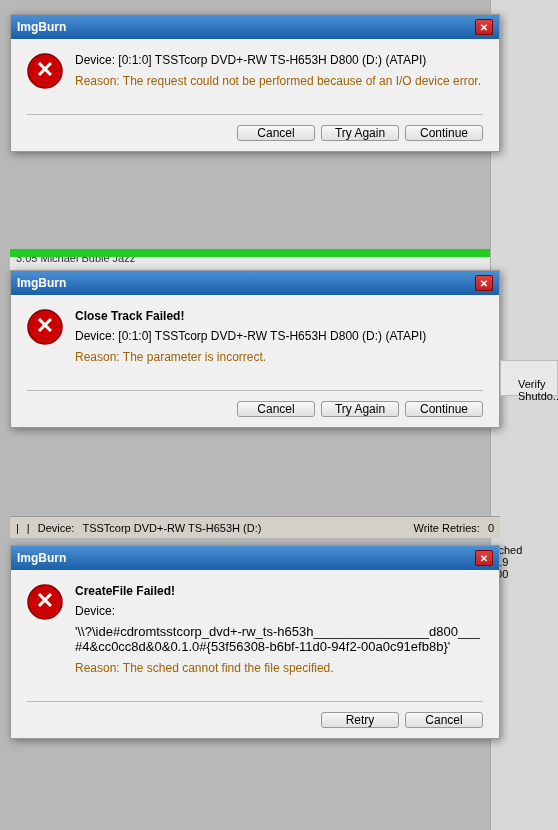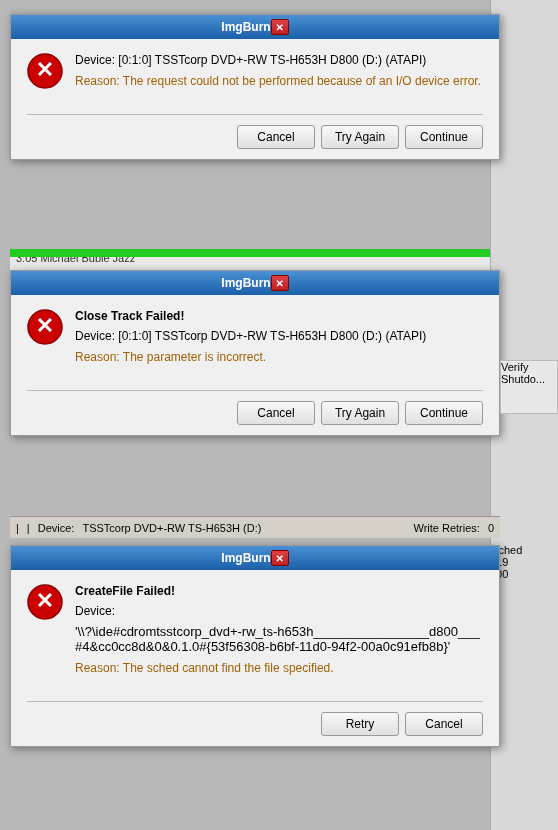--- a/index.html
+++ b/index.html
@@ -17,21 +17,21 @@
     .dialog {
       position: absolute;
       background: #f0f0f0;
       border: 1px solid #999;
       box-shadow: 2px 2px 8px rgba(0,0,0,0.4);
     }
 
     .dialog-titlebar {
       display: flex;
       align-items: center;
-      justify-content: center;
+      justify-content: space-between;
       background: linear-gradient(to bottom, #4a90d4 0%, #1a5fa8 100%);
       padding: 3px 6px;
       height: 24px;
     }
 
     .dialog-title {
       color: white;
       font-size: 12px;
       font-weight: bold;
     }
@@ -100,21 +100,21 @@
 
     .dialog-buttons {
       display: flex;
       justify-content: flex-end;
       gap: 6px;
       margin-top: 4px;
     }
 
     .btn {
       min-width: 78px;
-      height: 24px;
+      height: 16px;
       background: linear-gradient(to bottom, #f8f8f8, #e0e0e0);
       border: 1px solid #999;
       border-radius: 3px;
       cursor: pointer;
       font-size: 12px;
       color: #000;
       display: flex;
       align-items: center;
       justify-content: center;
       padding: 0 12px;
@@ -217,21 +217,21 @@
     </div>
     <hr class="separator">
     <div class="dialog-buttons">
       <div class="btn">Cancel</div>
       <div class="btn">Try Again</div>
       <div class="btn">Continue</div>
     </div>
   </div>
 </div>
 
-<div class="side-panel" style="top:360px;left:500px;width:58px;height:54px;font-size:11px;padding:0;">
+<div class="side-panel" style="top:360px;left:500px;width:58px;height:32px;font-size:11px;padding:17px;">
   <div>Verify</div>
   <div>Shutdo...</div>
 </div>
 
 <div class="status-bar" style="top:516px;left:10px;width:490px;height:22px;">
   <span>|</span>
   <span>|</span>
   <span>Device:</span>
   <span>TSSTcorp DVD+-RW TS-H653H (D:)</span>
   <span style="margin-left:auto;">Write Retries:</span>

